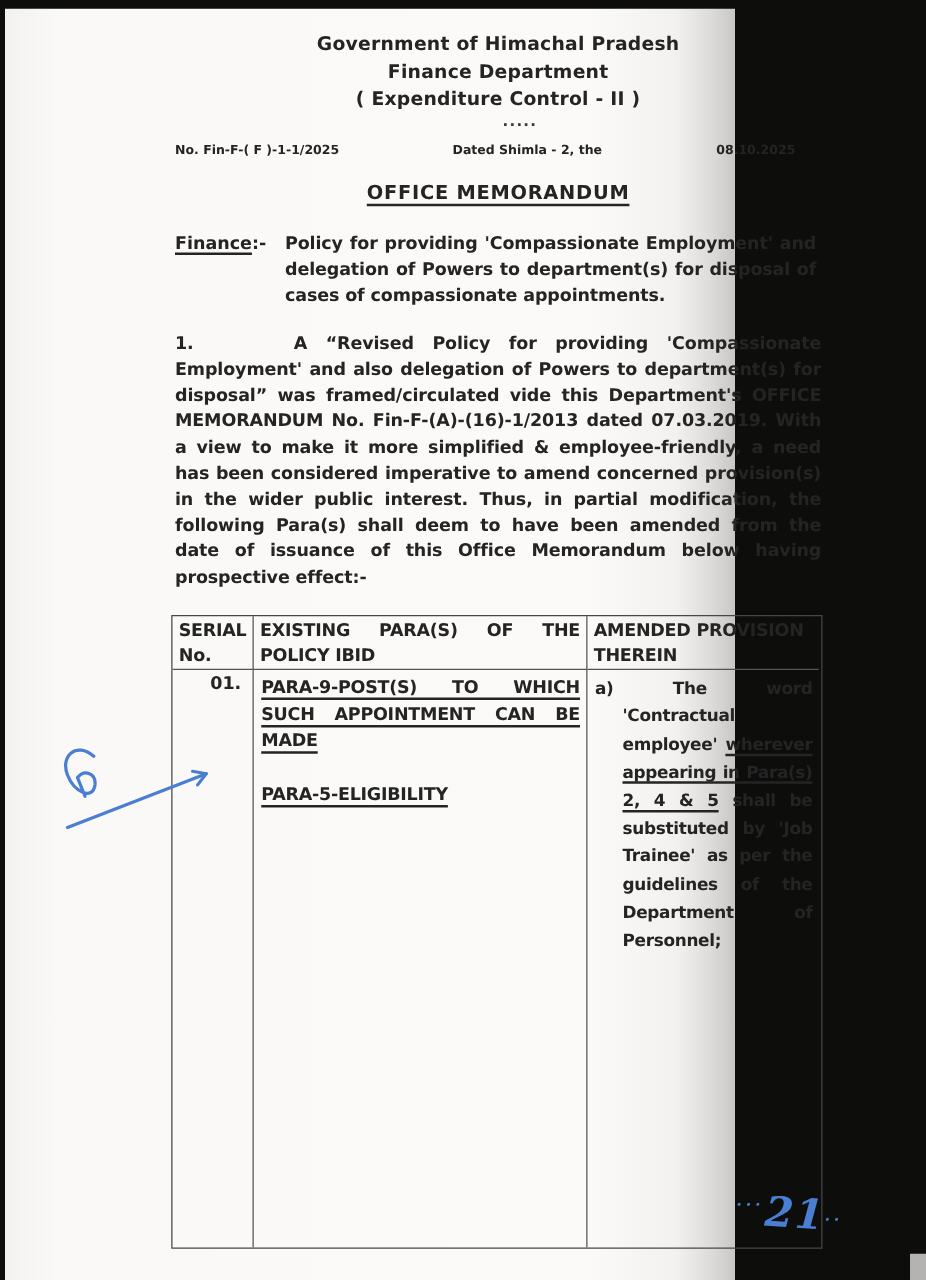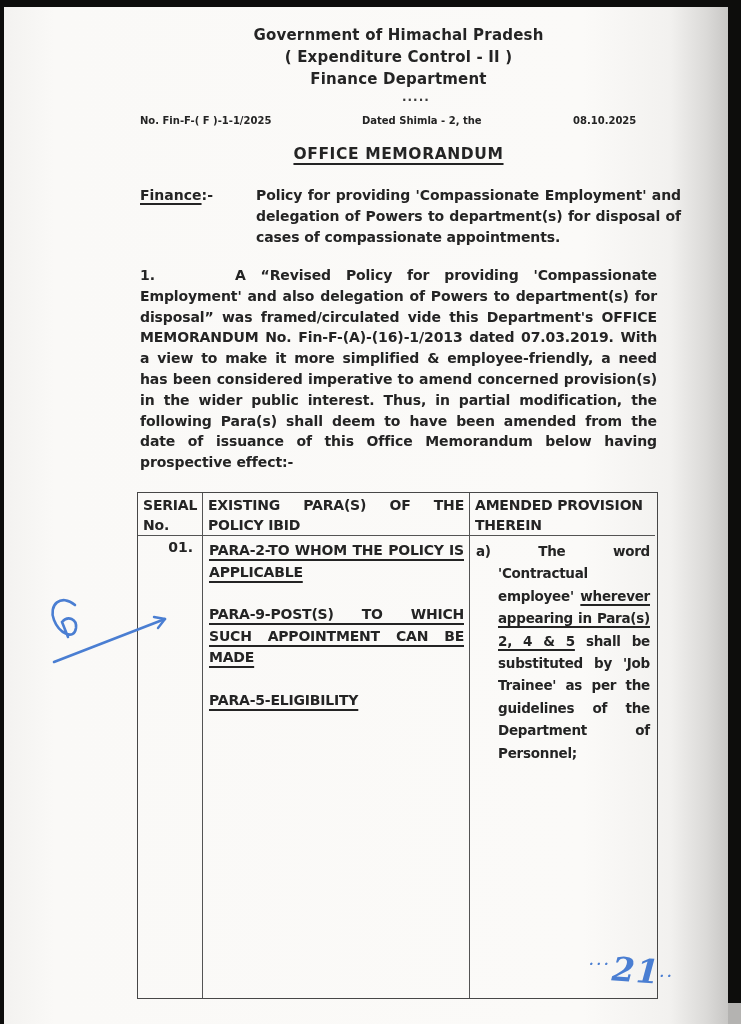--- a/index.html
+++ b/index.html
@@ -5,21 +5,21 @@
   * { margin:0; padding:0; box-sizing:border-box; }
   html,body { width:741px; height:1024px; }
   body {
     background:#0d0d0c;
     font-family:"DejaVu Sans","Liberation Sans",sans-serif;
     overflow:hidden;
     position:relative;
   }
   .photo { position:absolute; inset:0; }
   .paper {
-    position:absolute; left:4px; top:7px; width:724px; height:1017px;
+    position:absolute; left:4px; top:7px; width:584px; height:1017px;
     background:linear-gradient(90deg,#f3f2f0 0%,#faf9f7 7%,#fbfaf8 80%,#f2f1ef 92%,#dbdad8 97%,#c8c7c5 100%);
     color:#242424;
     font-weight:700;
   }
   .corner-light { position:absolute; right:0; bottom:0; width:13px; height:21px; background:#b4b3b1; }
 
   .content { position:absolute; left:136px; top:0; width:517px; }
 
   .org-block { position:absolute; top:17px; left:0; width:100%; text-align:center; font-size:15px; line-height:22px; letter-spacing:.2px; }
   .sep-dots { position:absolute; top:83px; left:262px; font-size:12px; letter-spacing:1px; color:#3a3a3a; }
@@ -29,21 +29,21 @@
   .dated  { position:absolute; left:222px; top:0; }
   .date-val { position:absolute; left:433px; top:0; }
 
   .memo-title { position:absolute; top:138px; left:0; width:100%; text-align:center; font-size:15.5px; letter-spacing:.6px;
     }
   .memo-title span { text-decoration:underline; text-decoration-thickness:1.8px; text-underline-offset:4px; }
 
   .subject-row { position:absolute; top:178px; left:0; width:100%; font-size:14px; line-height:21px; }
   .subject-label { position:absolute; left:0; top:0; white-space:nowrap; }
   .subject-label .u-lbl { text-decoration:underline; text-decoration-thickness:1.6px; text-underline-offset:3px; }
-  .subject-text { margin-left:116px; width:425px; text-align:justify; letter-spacing:-.1px; }
+  .subject-text { margin-left:88px; width:425px; text-align:justify; letter-spacing:-.1px; }
 
   .para1 { position:absolute; top:258px; left:0; width:517px; font-size:14px; line-height:20.8px; text-align:justify; letter-spacing:-.1px; }
   .para1 .p-num { position:absolute; left:0; top:0; }
   .para1 .p-body { display:block; text-indent:95px; }
 
   .doc-table { position:absolute; left:133px; top:447px; width:521px; height:507px;
     border:1.6px solid #474747; display:grid;
     grid-template-columns:65px 267px 185px; grid-template-rows:43px 1fr;
     font-size:14px; background:transparent;margin-top:38px; }
   .cell { border-right:1.4px solid #545454; border-bottom:1.4px solid #545454; padding:2px 5px; overflow:hidden; }
@@ -69,22 +69,22 @@
 </head>
 <body>
 
 <div class="photo">
   <div class="paper">
 
     <div class="content">
 
       <div class="org-block">
         <div>Government of Himachal Pradesh</div>
+        <div>Finance Department</div>
         <div>( Expenditure Control - II )</div>
-        <div>Finance Department</div>
       </div>
 
       <div class="sep-dots">.....</div>
 
       <div class="ref-row">
         <span class="ref-no">No. Fin-F-( F )-1-1/2025</span>
         <span class="dated">Dated Shimla - 2, the</span>
         <span class="date-val">08.10.2025</span>
       </div>
 
@@ -108,21 +108,20 @@
       <div class="cell th">
         <div>SERIAL</div>
         <div>No.</div>
       </div>
       <div class="cell th th-wrap">EXISTING PARA(S) OF THE POLICY IBID</div>
       <div class="cell th last-col">AMENDED PROVISION THEREIN</div>
 
       <div class="cell serial-cell last-row">01.</div>
 
       <div class="cell existing-cell last-row">
-        <div class="para-item">PARA-2-TO WHOM THE POLICY IS APPLICABLE</div>
         <div class="para-item">PARA-9-POST(S) TO WHICH SUCH APPOINTMENT CAN BE MADE</div>
         <div class="para-item">PARA-5-ELIGIBILITY</div>
       </div>
 
       <div class="cell amended-cell last-col last-row">
         <div class="amended-item"><span>a)</span> <span>The word 'Contractual employee' </span><span class="u">wherever appearing in Para(s) 2, 4 &amp; 5</span><span> shall be substituted by 'Job Trainee' as per the guidelines of the Department of Personnel;</span></div>
       </div>
     </div>
 
     <svg class="signature-mark" viewBox="0 0 132 76" fill="none">

